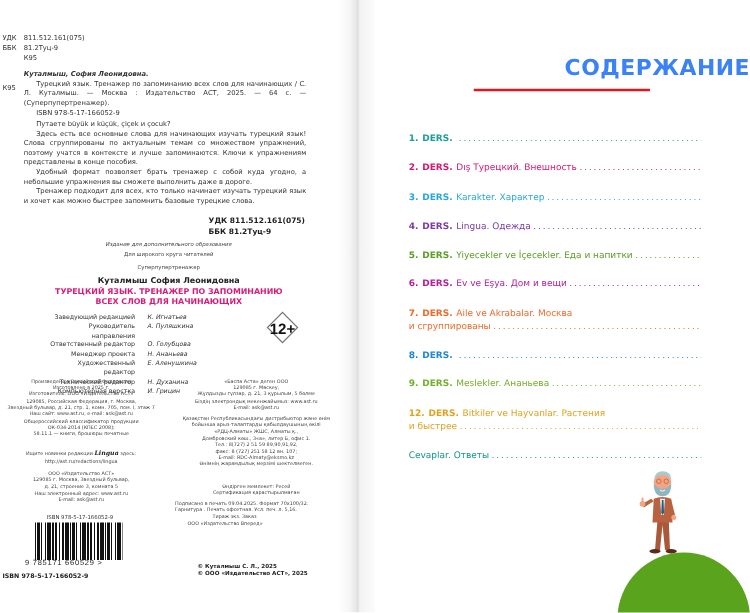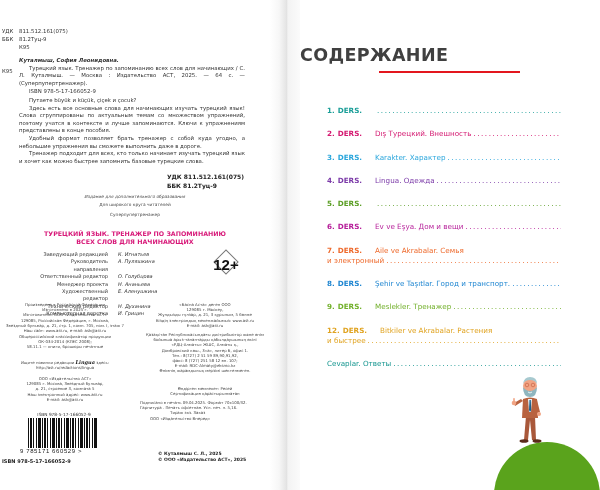--- a/index.html
+++ b/index.html
@@ -31,21 +31,21 @@
   .auth-full { top: 220px; font-size: 6.4px; font-weight: bold; color: #222; }
   .book-title { top: 230px; font-size: 6.3px; font-weight: bold; color: #d81b7a; line-height: 8px; }
 
   .staff { position: absolute; left: 40px; top: 251px; font-size: 5px; line-height: 7.4px; color: #333; }
   .staff .row { display: flex; }
   .staff .role { width: 78px; text-align: right; padding-right: 10px; }
   .staff .name { font-style: italic; }
 
   .age-badge { position: absolute; left: 213px; top: 249px; width: 26px; height: 26px; }
   .age-badge .diamond { position: absolute; left: 4px; top: 4px; width: 18px; height: 18px; border: 0.8px solid #777; transform: rotate(45deg); background: #fff; }
-  .age-badge .txt { position: absolute; left: 0; top: 7px; width: 26px; text-align: center; font-size: 15px; font-weight: bold; color: #111; font-family: "Liberation Sans", sans-serif; }
+  .age-badge .txt { position: absolute; left: 0; top: 7px; width: 26px; text-align: center; font-size: 12px; font-weight: bold; color: #111; font-family: "Liberation Sans", sans-serif; }
 
   .small-block { position: absolute; font-size: 3.9px; line-height: 5.2px; color: #444; text-align: center; }
   .blk-a { left: 4px; top: 302px; width: 122px; }
   .blk-b { left: 140px; top: 302px; width: 130px; }
   .blk-c { left: 4px; top: 334px; width: 122px; }
   .blk-d { left: 140px; top: 332px; width: 130px; }
   .blk-e { left: 4px; top: 360px; width: 122px; }
   .blk-f { left: 4px; top: 376px; width: 122px; }
   .blk-g { left: 140px; top: 386px; width: 130px; }
   .blk-h { left: 140px; top: 400px; width: 140px; text-align: left; }
@@ -53,27 +53,27 @@
 
   .barcode { position: absolute; left: 28px; top: 418px; width: 70px; height: 30px;
     background: repeating-linear-gradient(90deg, #111 0 1px, #fff 1px 2px, #111 2px 4px, #fff 4px 5px, #111 5px 6px, #fff 6px 8px, #111 8px 9px, #fff 9px 10px, #111 10px 13px, #fff 13px 14px); }
   .barcode-digits { position: absolute; left: 20px; top: 448px; width: 84px; font-size: 6px; font-family: "Liberation Sans", sans-serif; color: #222; letter-spacing: 0.6px; }
   .isbn-bottom { position: absolute; left: 2px; top: 458px; font-size: 5px; font-weight: bold; color: #222; }
   .copyright { position: absolute; left: 158px; top: 451px; font-size: 4.5px; line-height: 5.6px; color: #222; font-weight: bold; }
 
   .logo-mark { display: inline-block; font-style: italic; font-weight: bold; font-family: "DejaVu Serif", serif; font-size: 5px; color: #222; }
 
   
-  .toc-title { position: absolute; left: 0; top: 45px; width: 300px; text-align: left; font-family: "DejaVu Sans", sans-serif; font-weight: bold; font-size: 17.5px; color: #404040; letter-spacing: 0.4px; }
+  .toc-title { position: absolute; left: 0; top: 45px; width: 300px; text-align: right; font-family: "DejaVu Sans", sans-serif; font-weight: bold; font-size: 17.5px; color: #3b82f6; letter-spacing: 0.4px; }
   .toc-underline { position: absolute; left: 79px; top: 71px; width: 141px; height: 2px; background: #e3161e; }
 
   .toc { position: absolute; left: 27px; top: 106px; width: 234px; }
   .toc-item { position: relative; display: flex; align-items: baseline; font-size: 7.2px; line-height: 10px; margin-bottom: 13.3px; white-space: nowrap; }
   .toc-item .num { font-weight: bold; margin-right: 3px; }
-  .toc-item .ders { font-weight: bold; margin-right: 13px; }
+  .toc-item .ders { font-weight: bold; margin-right: 3px; }
   .toc-item .txt { }
   .toc-item .dots { flex: 1; overflow: hidden; letter-spacing: 1.5px; margin-left: 2px; }
   .toc-item.two-line { flex-wrap: wrap; }
   .toc-item.two-line .line2 { display: flex; width: 100%; }
   .toc-item.two-line .line2 .dots { flex: 1; }
 
   .hill { position: absolute; left: 334px; top: 441px; width: 104px; height: 104px; border-radius: 50%; background: #5aa31c; }
   .character { position: absolute; left: 509px; top: 372px; width: 40px; height: 74px; }
 </style>
 </head>
@@ -110,20 +110,21 @@
     </div>
 
     <div class="udk-bold">
       <div>УДК 811.512.161(075)</div>
       <div>ББК 81.2Туц-9</div>
     </div>
 
     <div class="centered ed-note">Издание для дополнительного образования</div>
     <div class="centered ed-note2">Для широкого круга читателей</div>
     <div class="centered series">Суперпупертренажер</div>
+    <div class="centered auth-full">Куталмыш София Леонидовна</div>
     <div class="centered book-title">
       <div>ТУРЕЦКИЙ ЯЗЫК. ТРЕНАЖЕР ПО ЗАПОМИНАНИЮ</div>
       <div>ВСЕХ СЛОВ ДЛЯ НАЧИНАЮЩИХ</div>
     </div>
 
     <div class="staff">
       <div class="row">
           <span class="role">Заведующий редакцией</span>
           <span class="name">К. Игнатьев</span>
         </div>
@@ -247,53 +248,53 @@
       </div>
       <div class="toc-item" style="color:#7b3aa8">
         <span class="num">4.</span>
           <span class="ders">DERS.</span>
           <span class="txt">Lingua. Одежда</span>
           <span class="dots">..............................................................</span>
       </div>
       <div class="toc-item" style="color:#5b9e25">
         <span class="num">5.</span>
           <span class="ders">DERS.</span>
+          <span class="txt">Yiyecekler ve İçecekler. Еда и напитки</span>
           <span class="dots">..............................................................</span>
       </div>
       <div class="toc-item" style="color:#b61e99">
         <span class="num">6.</span>
           <span class="ders">DERS.</span>
           <span class="txt">Ev ve Eşya. Дом и вещи</span>
           <span class="dots">..............................................................</span>
       </div>
       <div class="toc-item two-line" style="color:#ee6a2c">
         <span class="num">7.</span>
           <span class="ders">DERS.</span>
-          <span class="txt">Aile ve Akrabalar. Семья</span>
+          <span class="txt">Aile ve Akrabalar. Москва</span>
         <div class="line2">
-            <span class="txt">и электронный</span>
+            <span class="txt">и сгруппированы</span>
             <span class="dots">..............................................................</span>
           </div>
       </div>
       <div class="toc-item" style="color:#1f86d1">
         <span class="num">8.</span>
           <span class="ders">DERS.</span>
-          <span class="txt">Şehir ve Taşıtlar. Город и транспорт.</span>
           <span class="dots">..............................................................</span>
       </div>
       <div class="toc-item" style="color:#72b02b">
         <span class="num">9.</span>
           <span class="ders">DERS.</span>
-          <span class="txt">Meslekler. Тренажер</span>
+          <span class="txt">Meslekler. Ананьева</span>
           <span class="dots">..............................................................</span>
       </div>
       <div class="toc-item two-line" style="color:#e0a320">
         <span class="num">12.</span>
           <span class="ders">DERS.</span>
-          <span class="txt">Bitkiler ve Akrabalar. Растения</span>
+          <span class="txt">Bitkiler ve Hayvanlar. Растения</span>
         <div class="line2">
             <span class="txt">и быстрее</span>
             <span class="dots">..............................................................</span>
           </div>
       </div>
       <div class="toc-item" style="color:#14958f">
         <span class="txt" style="font-weight:normal">Cevaplar. Ответы</span>
           <span class="dots">..............................................................</span>
       </div>
     </div>

